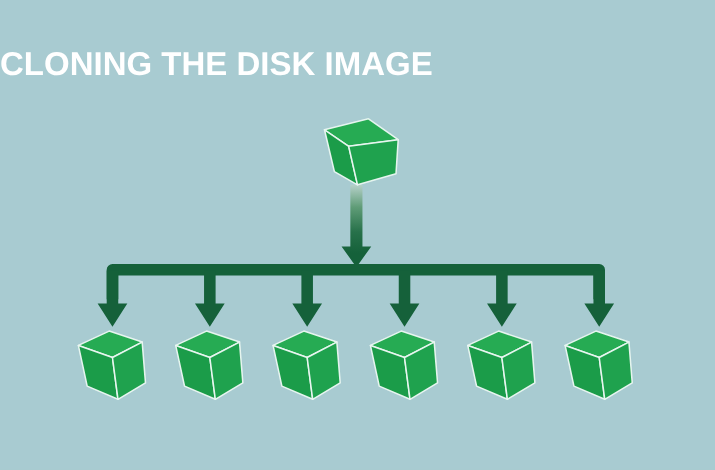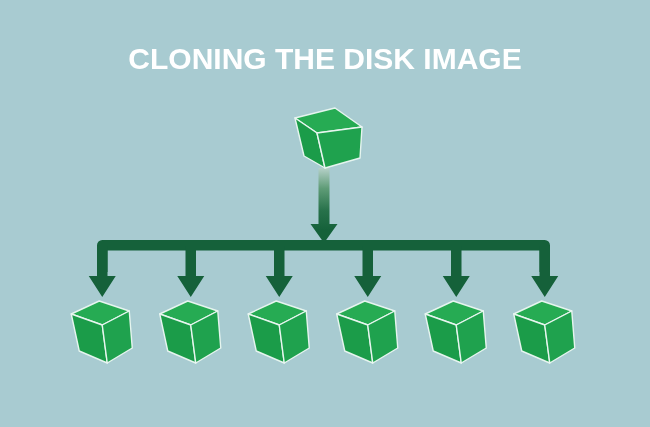--- a/index.html
+++ b/index.html
@@ -10,21 +10,21 @@
   }
   html,body{margin:0;padding:0;}
   body{
     width:650px;height:427px;
     background:var(--background);
     font-family:"Liberation Sans", sans-serif;
     position:relative;overflow:hidden;
   }
   .title{
     position:absolute;top:44px;left:0;width:650px;
-    text-align:center;
+    text-align:left;
     color:var(--title_text);
     font-size:30px;font-weight:700;letter-spacing:0px;
     line-height:1;
     user-select:none;
   }
   svg.art{position:absolute;left:0;top:0;}
   .busline{
     fill:none;
     stroke:var(--arrow_green);
     stroke-width:10.5;

